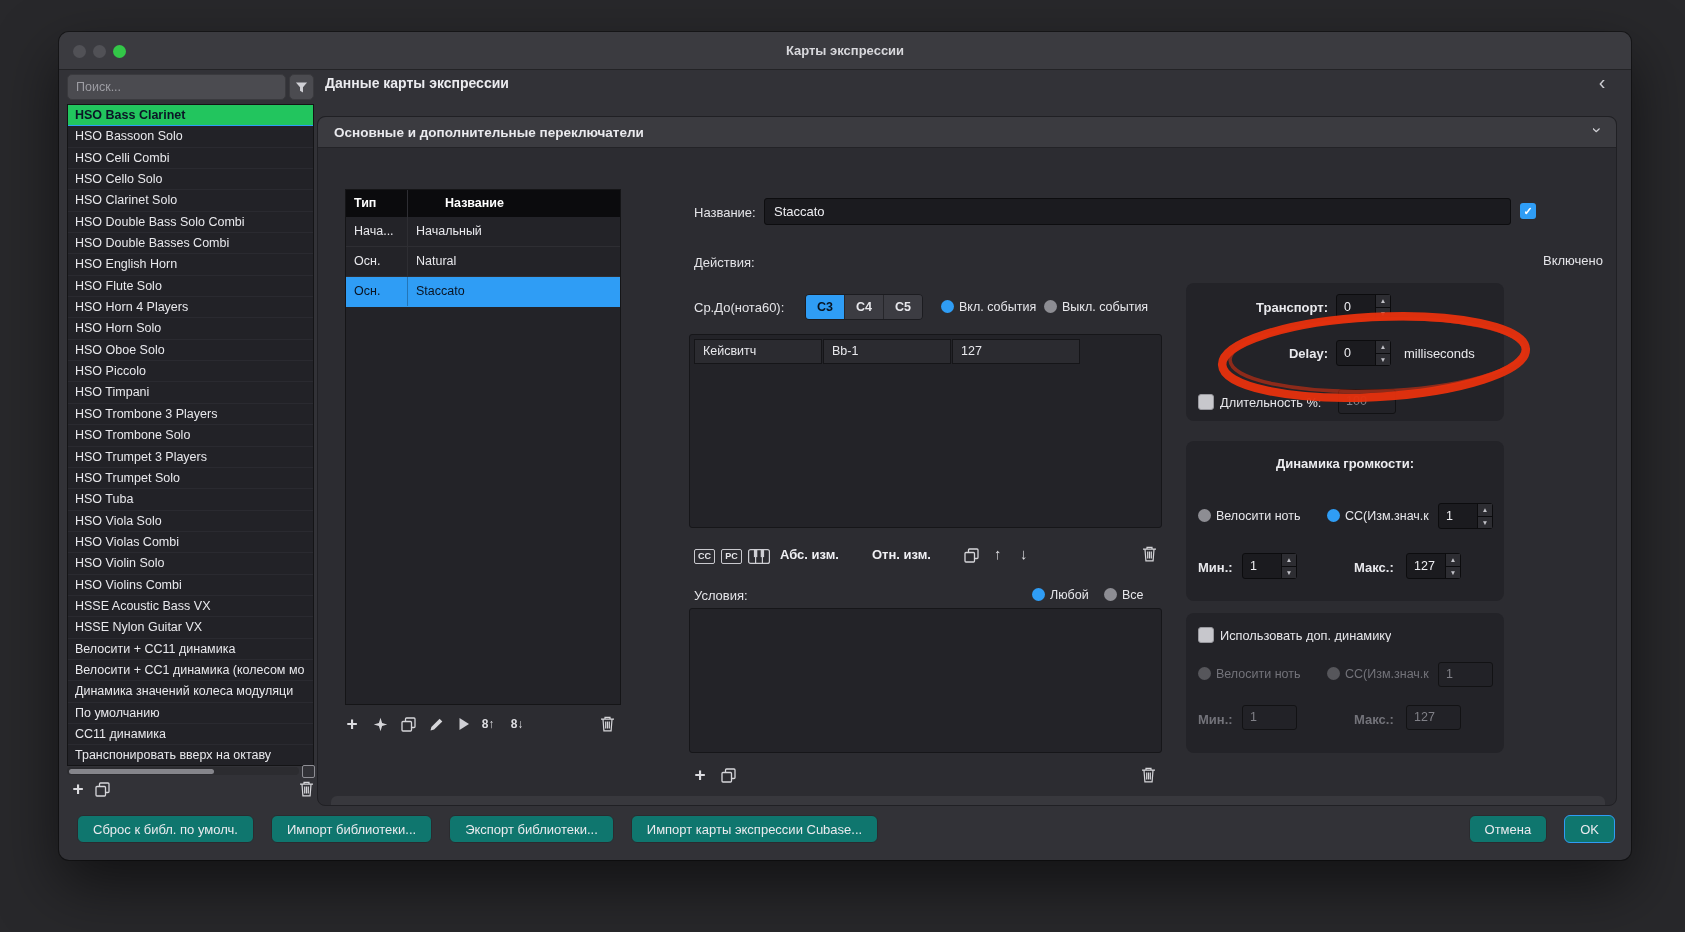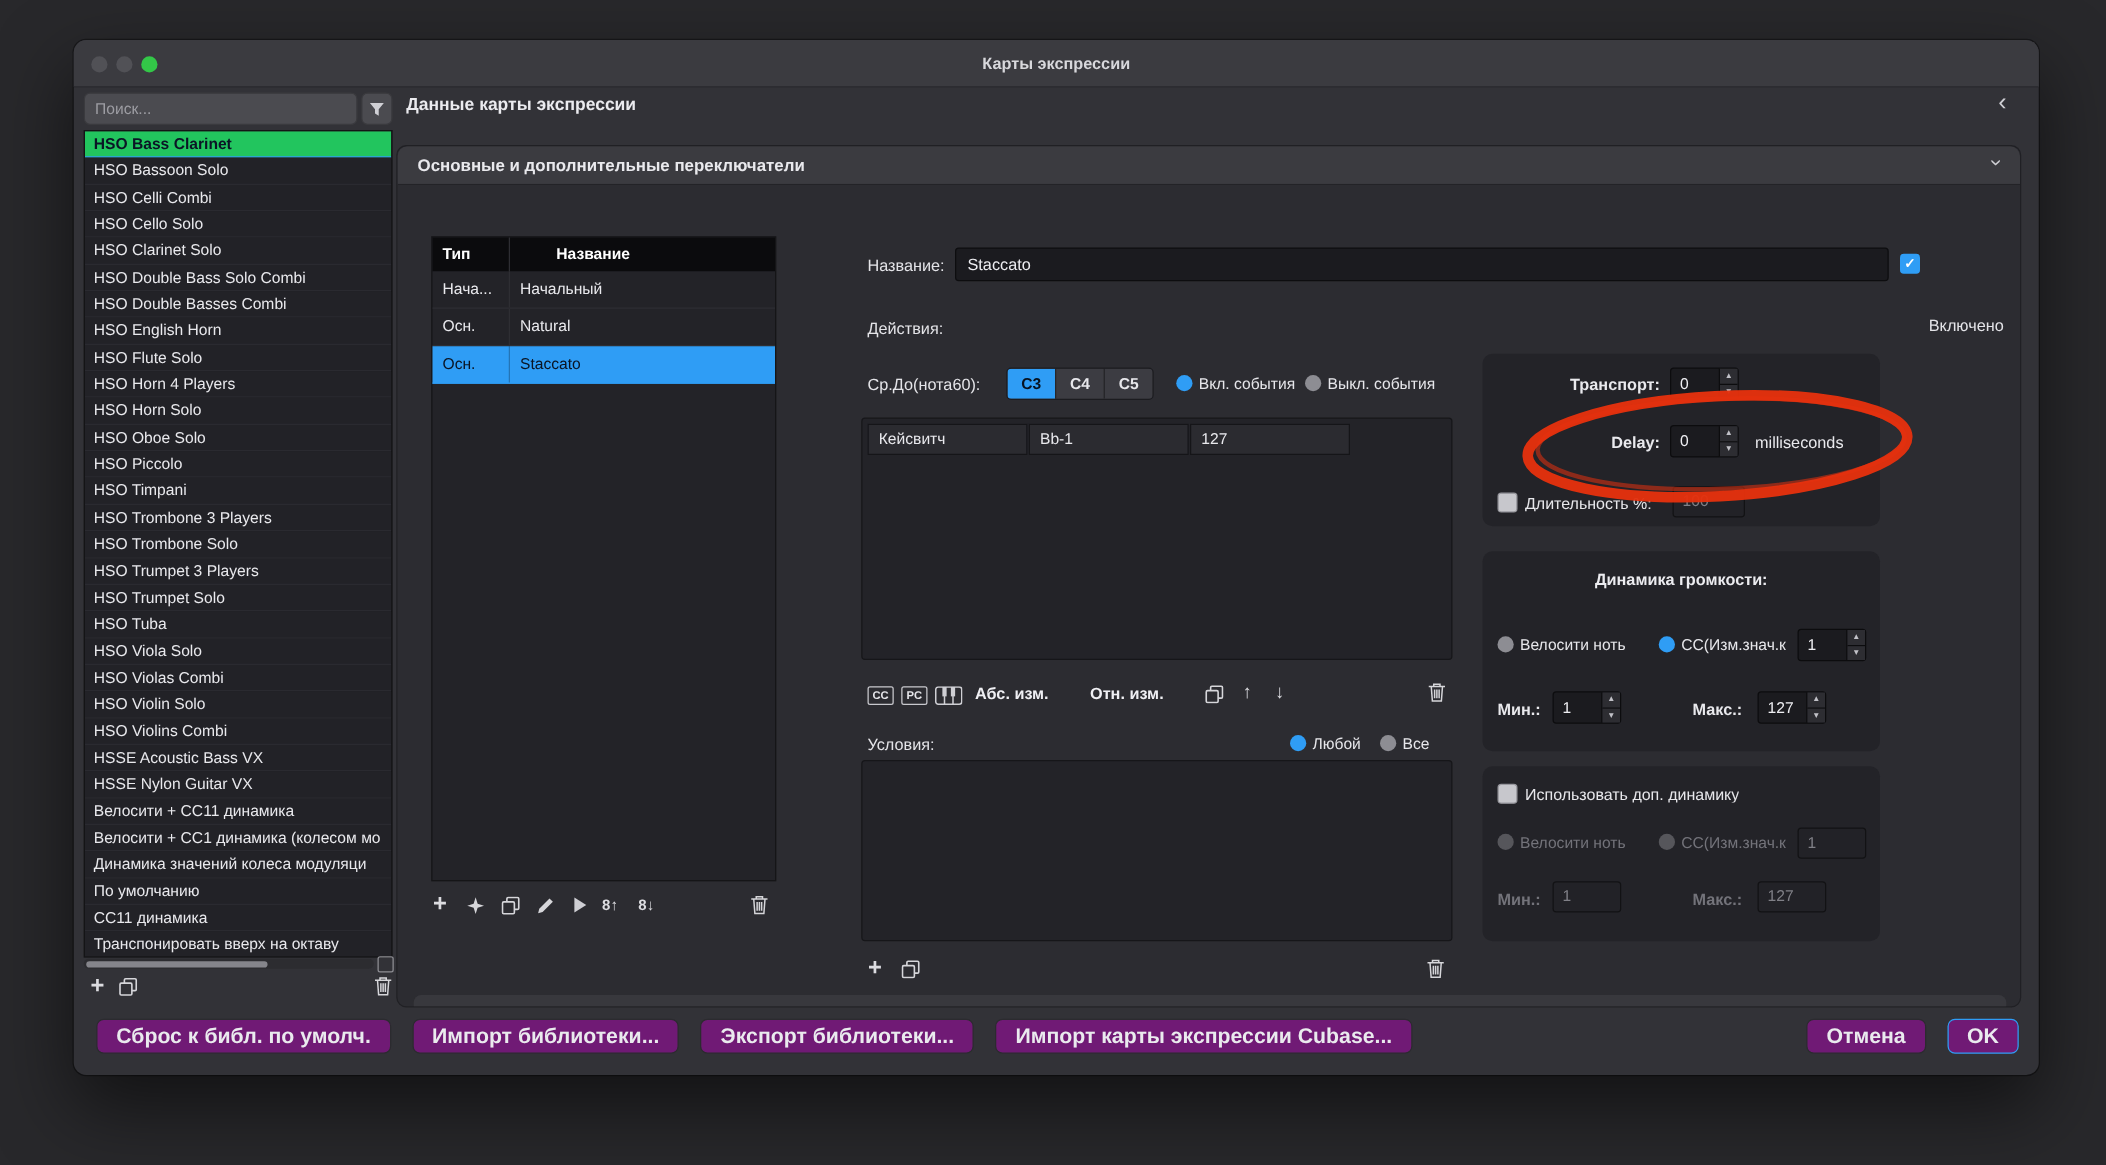--- a/index.html
+++ b/index.html
@@ -105,22 +105,22 @@
   .spin .st { width:15px; border-left:1px solid #0c0c0e; display:flex; flex-direction:column; }
   .spin .st i { flex:1; font-style:normal; font-size:6.5px; color:#c2c2c8; text-align:center;
                 line-height:11px; background:#2d2d32; }
   .spin .st i.up { border-bottom:1px solid #0c0c0e; }
   .field-flat { position:absolute; width:55px; height:25px; background:#222227; border:1px solid #121214;
                 border-radius:3px; font-size:12.5px; color:#808087; line-height:23px; padding-left:7px; }
   
   .footer { position:absolute; left:18px; right:16px; top:783px; height:28px; display:flex;
             justify-content:space-between; }
   .fgroup { display:flex; gap:17px; }
-  .fbtn { background:#701a75; border:1px solid #2b2b2f; border-radius:6px; color:#eaeaee;
-          font-weight:700; font-size:17px; padding:0 15px; height:28px; font-family:inherit; }
+  .fbtn { background:#0f766e; border:1px solid #2b2b2f; border-radius:6px; color:#eaeaee;
+          font-weight:400; font-size:13px; padding:0 15px; height:28px; font-family:inherit; }
   .fbtn.primary { border:1.5px solid #2f9df5; }
   .annotation { position:absolute; left:1206px; top:303px; z-index:50; pointer-events:none; }
 </style>
 </head>
 <body>
 
 <div class="window">
 
   <div class="titlebar">
     <span class="light l1"></span>

